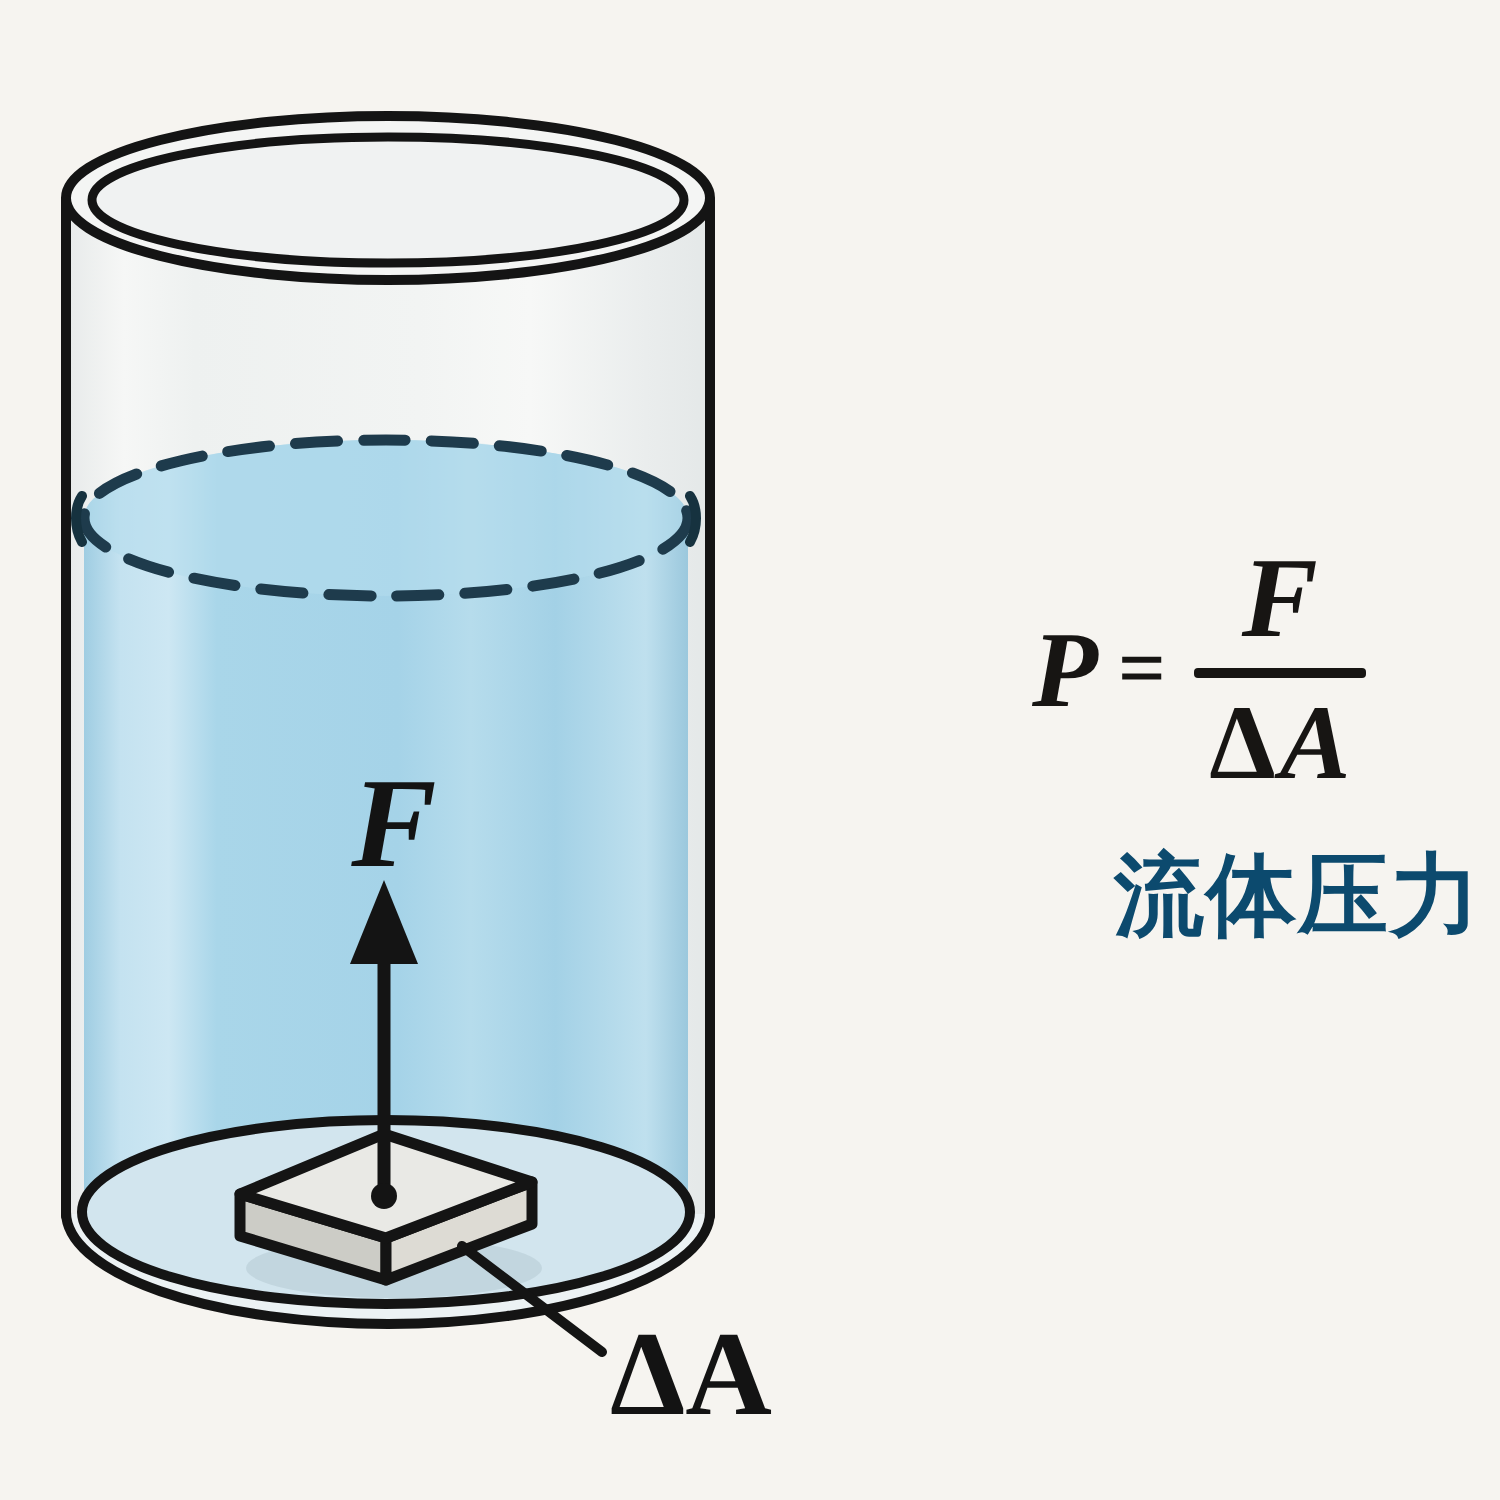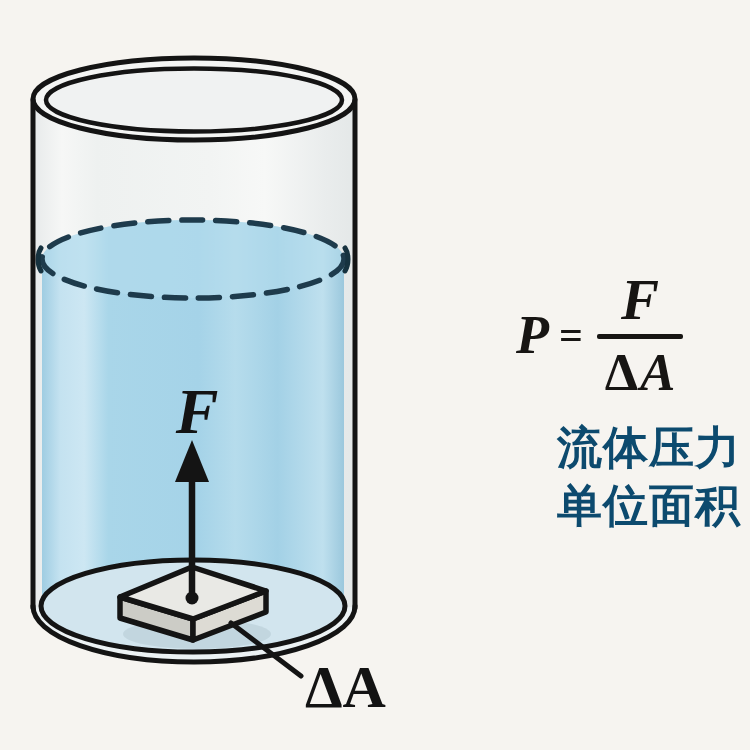--- a/index.html
+++ b/index.html
@@ -127,16 +127,15 @@
       <span class="bar"></span>
       <span class="den">
         <span class="delta">Δ</span>
         <span class="letter">A</span>
       </span>
     </span>
   </div>
 
   <div class="legend">
     <div>流体压力</div>
-    <div>单位面积</div>
   </div>
 
 </div>
 
 </body></html>

